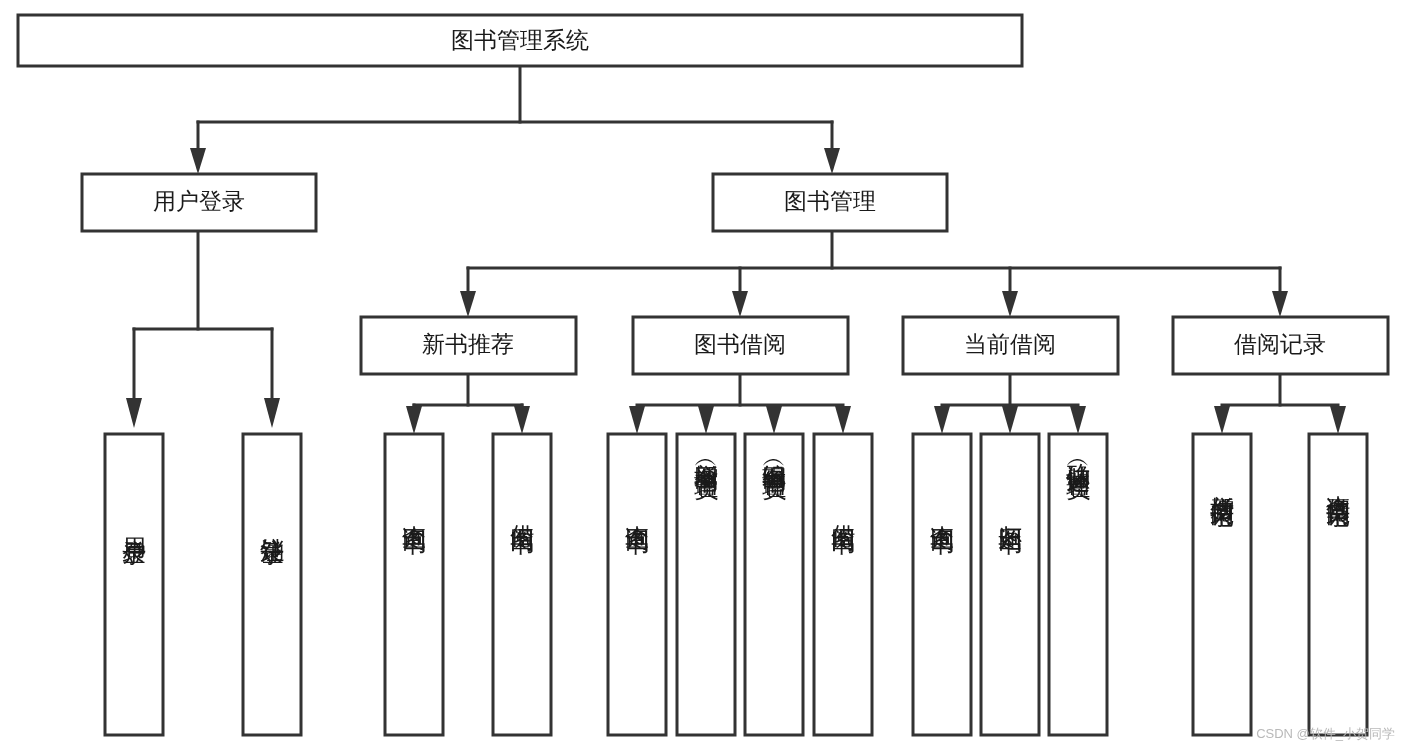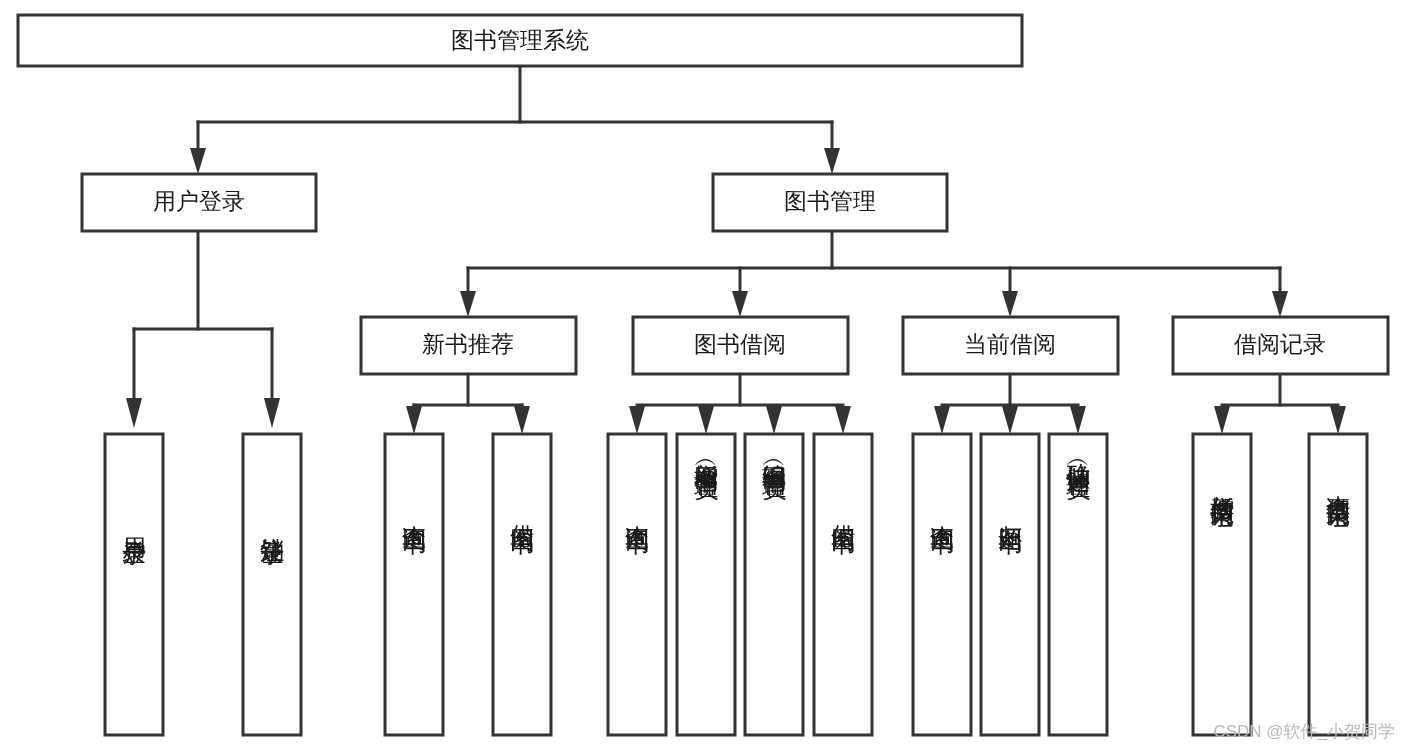--- a/index.html
+++ b/index.html
@@ -64,21 +64,21 @@
     color: #1a1a1a;
     letter-spacing: 2px;
     white-space: nowrap;
     text-align: left;
   }
   .watermark {
     position: absolute;
     right: 10px;
     bottom: 4px;
     font-family: "Liberation Sans", "DejaVu Sans", sans-serif;
-    font-size: 17px;
+    font-size: 13px;
     color: #b9b9b9;
     white-space: nowrap;
     pointer-events: none;
   }
 </style>
 </head>
 <body>
 
 <div id="diagram-root">
 

